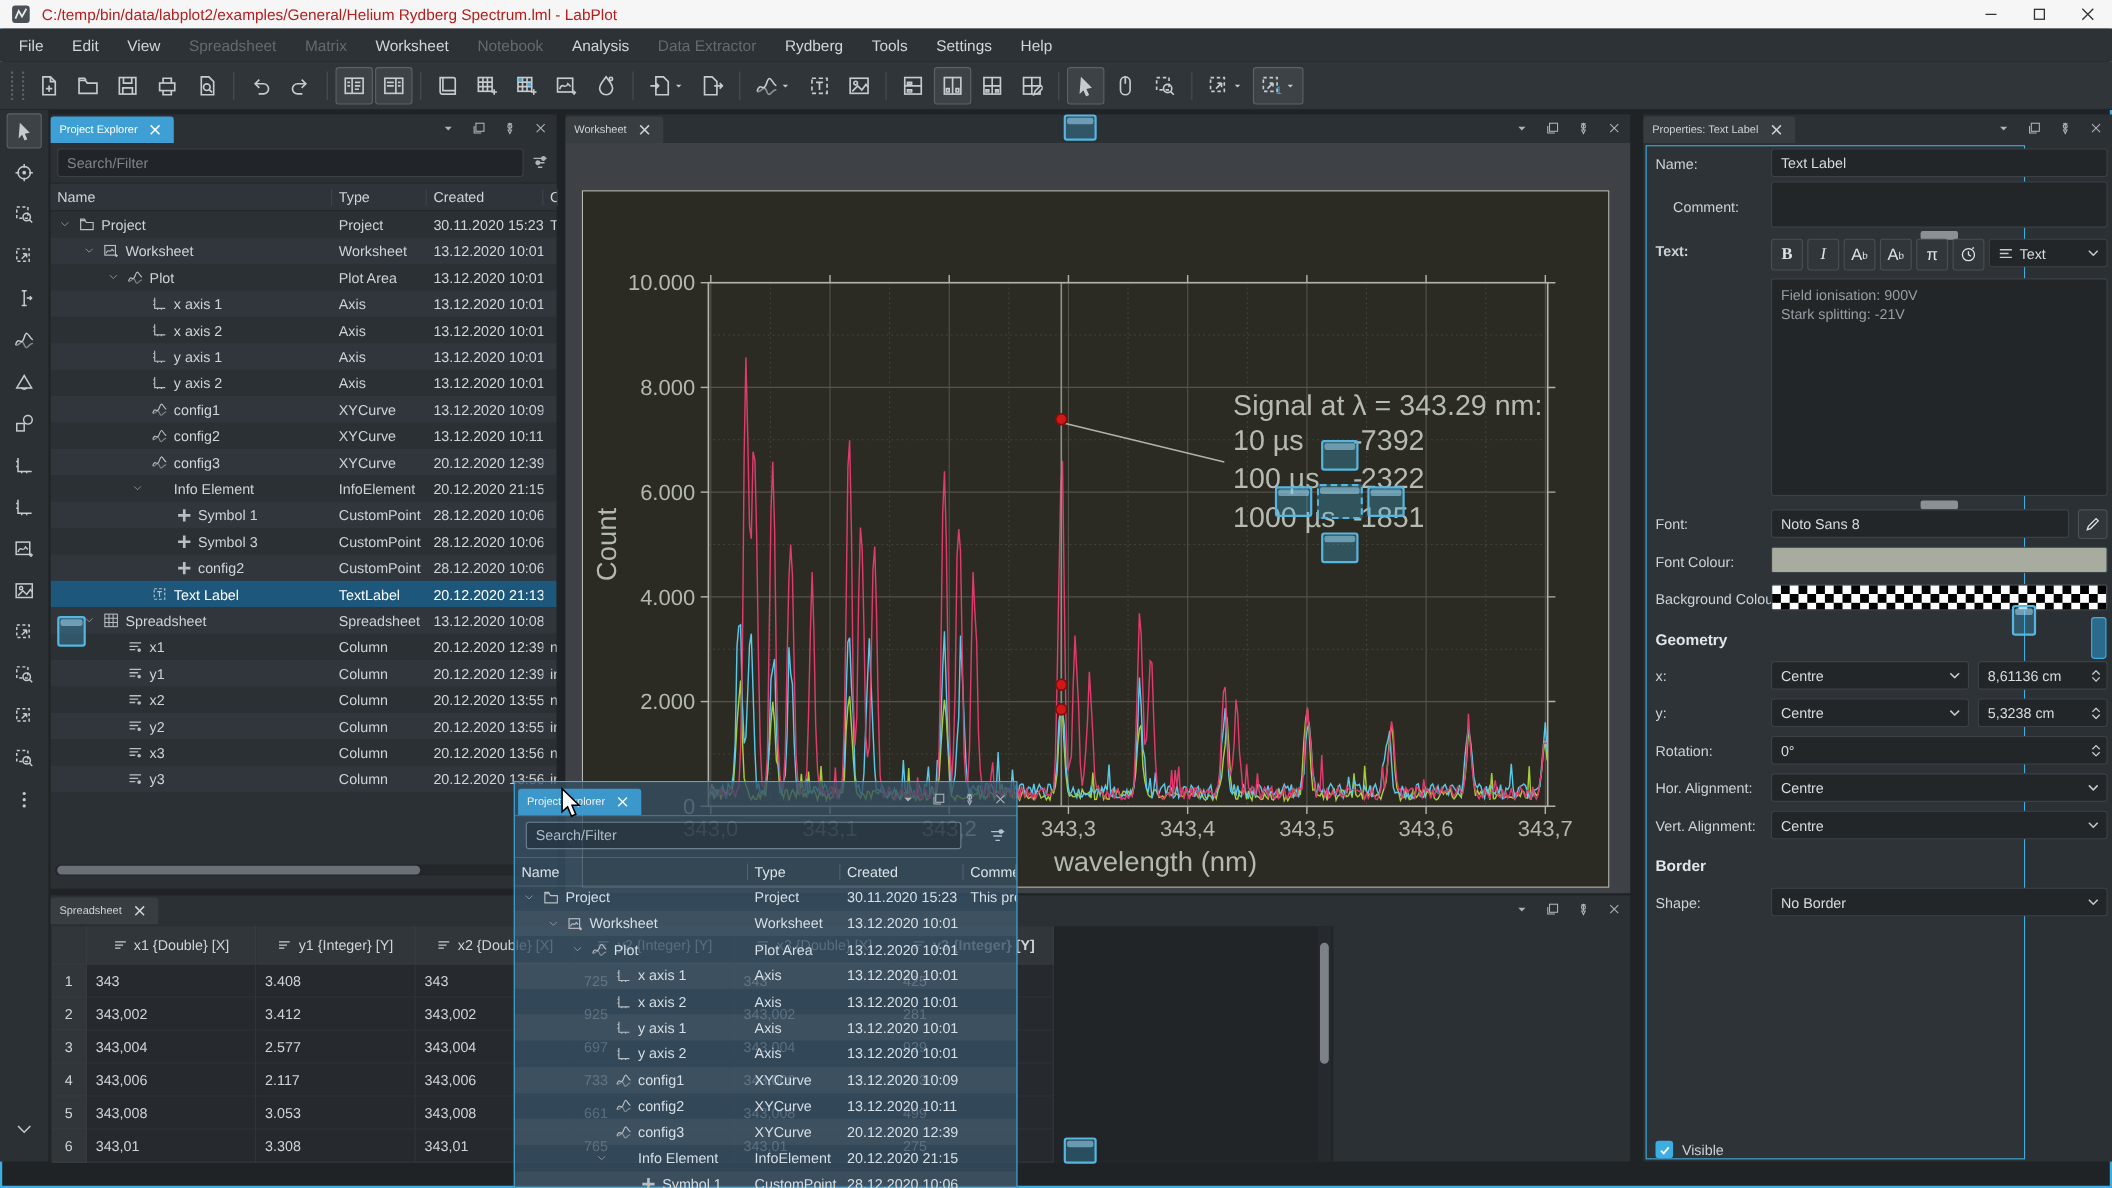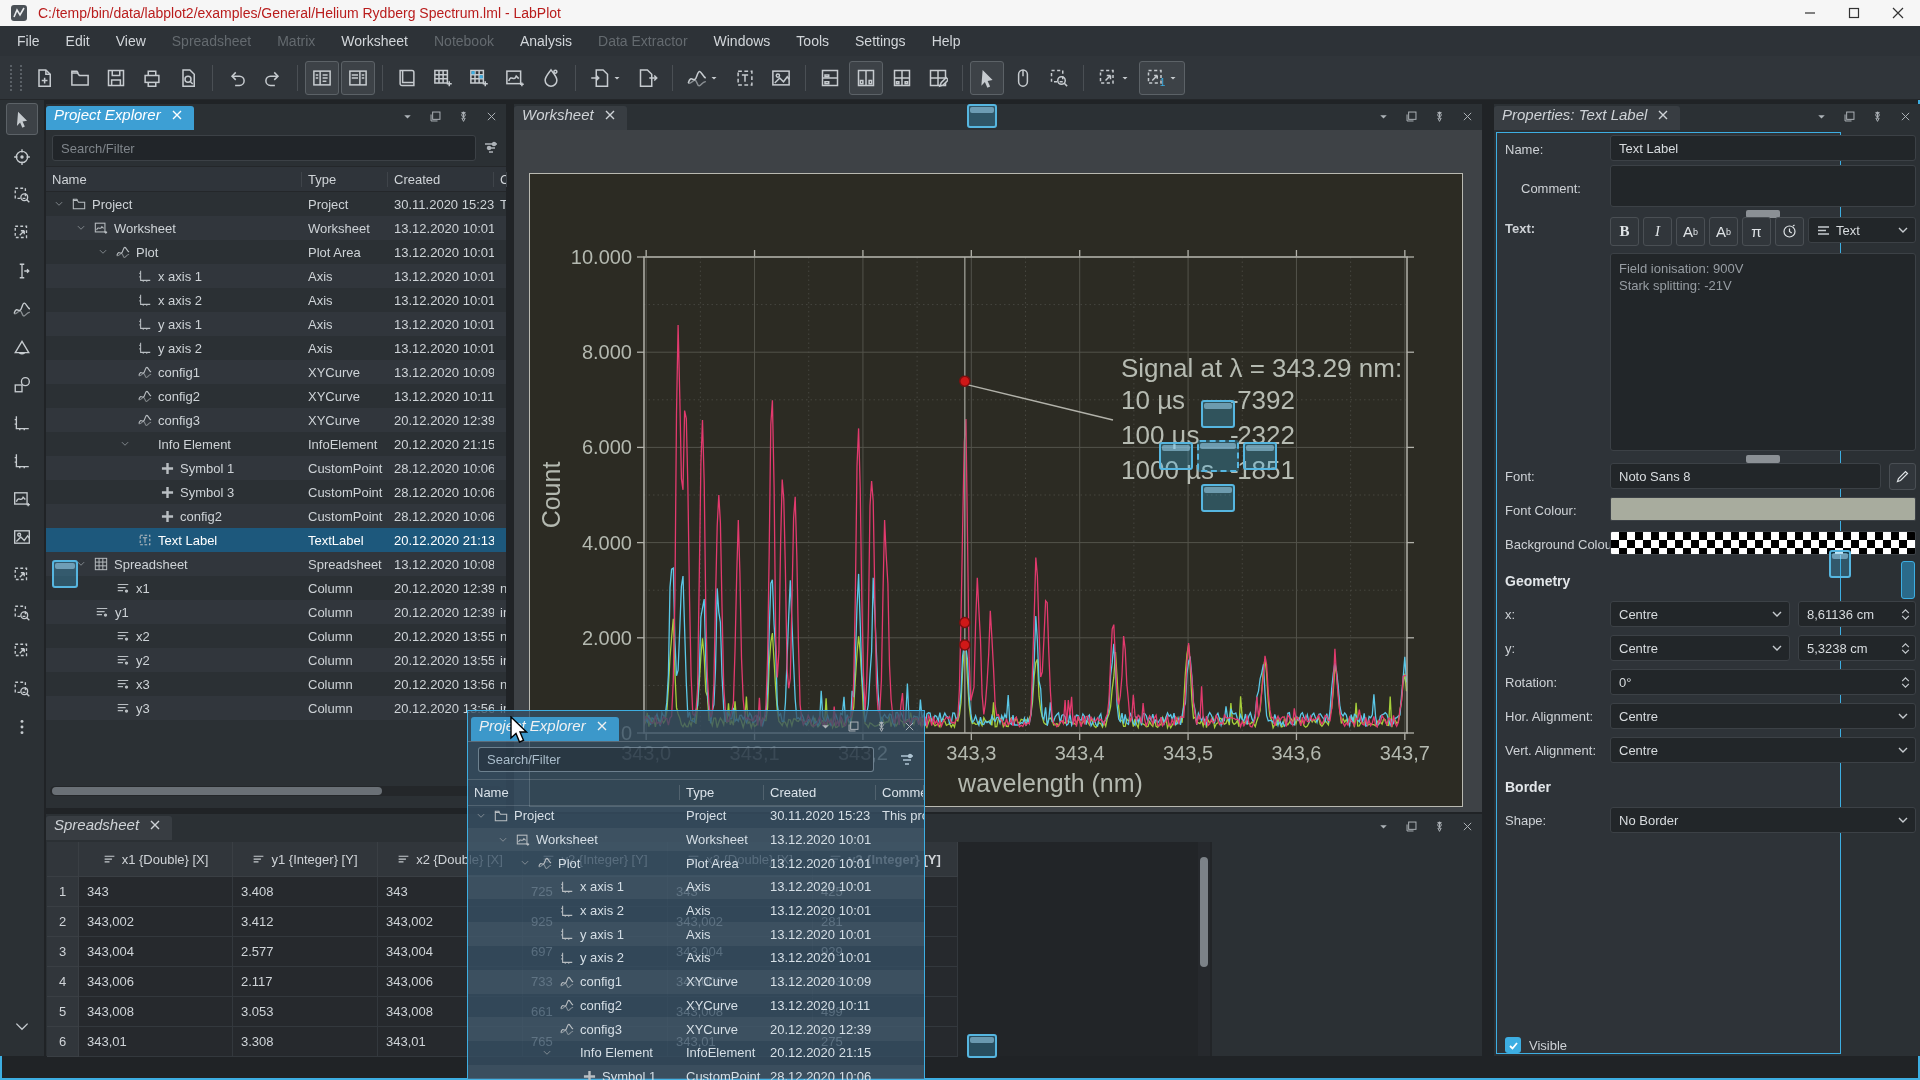--- a/index.html
+++ b/index.html
@@ -25,21 +25,21 @@
   .tb-btn.withchev{width:46px;}
   .chev{margin-left:2px;display:flex;}
   
   .left-strip{left:0;top:100px;width:44px;height:956px;background:#2b3034;display:flex;flex-direction:column;align-items:center;}
   .ls-btn{width:32px;height:32px;margin:3px 0;border-radius:3px;display:flex;align-items:center;justify-content:center;border:1px solid transparent;box-sizing:border-box;}
   .ls-btn.active{background:#3d4247;border-color:#5c6267;}
   .ls-bottom{position:absolute;bottom:10px;left:6px;}
   
   .dock{background:#2b3034;}
   .tabbar{height:26px;display:flex;align-items:flex-end;position:relative;}
-  .tab{height:24px;display:flex;padding:0 8px;font-size:15px;gap:7px;border-top-left-radius:3px;border-top-right-radius:3px;font-style:italic;}
+  .tab{height:24px;display:flex;align-items:center;padding:0 8px;font-size:10px;gap:7px;border-top-left-radius:3px;border-top-right-radius:3px;}
   .tab.active-blue{background:#3d9fd4;color:#fff;}
   .tab.gray{background:#383d42;color:#cfd3d7;}
   .dock-icons{position:absolute;right:6px;top:3px;display:flex;gap:10px;align-items:center;}
   .dk-btn{display:flex;align-items:center;justify-content:center;width:18px;height:18px;}
   
   .search-row{display:flex;align-items:center;gap:6px;padding:5px 6px;}
   .search-input{flex:1;height:24px;background:#212529;border:1px solid #3c4146;border-radius:3px;color:#7f858b;font-size:13px;display:flex;align-items:center;padding:0 8px;}
   .tree-head{display:flex;height:24px;background:#2f343a;border-top:1px solid #24272a;border-bottom:1px solid #24272a;font-size:13px;color:#d0d4d8;align-items:center;}
   .tree-head .hc{padding:0 6px;border-right:1px solid #3f444a;box-sizing:border-box;overflow:hidden;white-space:nowrap;}
   .tree-row{display:flex;height:24px;align-items:center;font-size:13px;color:#ced3d7;white-space:nowrap;}
@@ -128,21 +128,21 @@
   <div class="abs menubar" id="menubar">
       <span class="menu-item">File</span>
       <span class="menu-item">Edit</span>
       <span class="menu-item">View</span>
       <span class="menu-item disabled">Spreadsheet</span>
       <span class="menu-item disabled">Matrix</span>
       <span class="menu-item">Worksheet</span>
       <span class="menu-item disabled">Notebook</span>
       <span class="menu-item">Analysis</span>
       <span class="menu-item disabled">Data Extractor</span>
-      <span class="menu-item">Windows</span>
+      <span class="menu-item">Rydberg</span>
       <span class="menu-item">Tools</span>
       <span class="menu-item">Settings</span>
       <span class="menu-item">Help</span>
     </div>
 
   <div class="abs toolbar" id="toolbar">
       <div class="tb-handle"></div>
       <div class="tb-btn">
         <svg width="20" height="20" viewBox="0 0 16 16" fill="none" stroke="#c6cbcf" stroke-width="1.2" style="color:#c6cbcf">
           <path d="M4 1.5h5.5L13 5v9.5H4z"></path>
@@ -784,21 +784,21 @@
                 <circle cx="12" cy="11.5" r="1.2" fill="currentColor"></circle>
               </svg>
             </span>
             <span>x1</span>
           </div>
           <div class="tc" style="flex:0 0 86px;">Column</div>
           <div class="tc" style="flex:0 0 106px;">20.12.2020 12:39</div>
           <div class="tc" style="flex:1;">numerical</div>
         </div>
         <div class="tree-row alt">
-          <div class="tc" style="flex:0 0 256px;padding-left:29px;">
+          <div class="tc" style="flex:0 0 256px;padding-left:50px;">
             <span class="exp"></span>
             <span class="ticon">
               <svg width="14" height="14" viewBox="0 0 16 16" stroke="currentColor" stroke-width="1.4">
                 <path d="M2 4h12M2 7.5h9M2 11h6"></path>
                 <circle cx="12" cy="11.5" r="1.2" fill="currentColor"></circle>
               </svg>
             </span>
             <span>y1</span>
           </div>
           <div class="tc" style="flex:0 0 86px;">Column</div>

